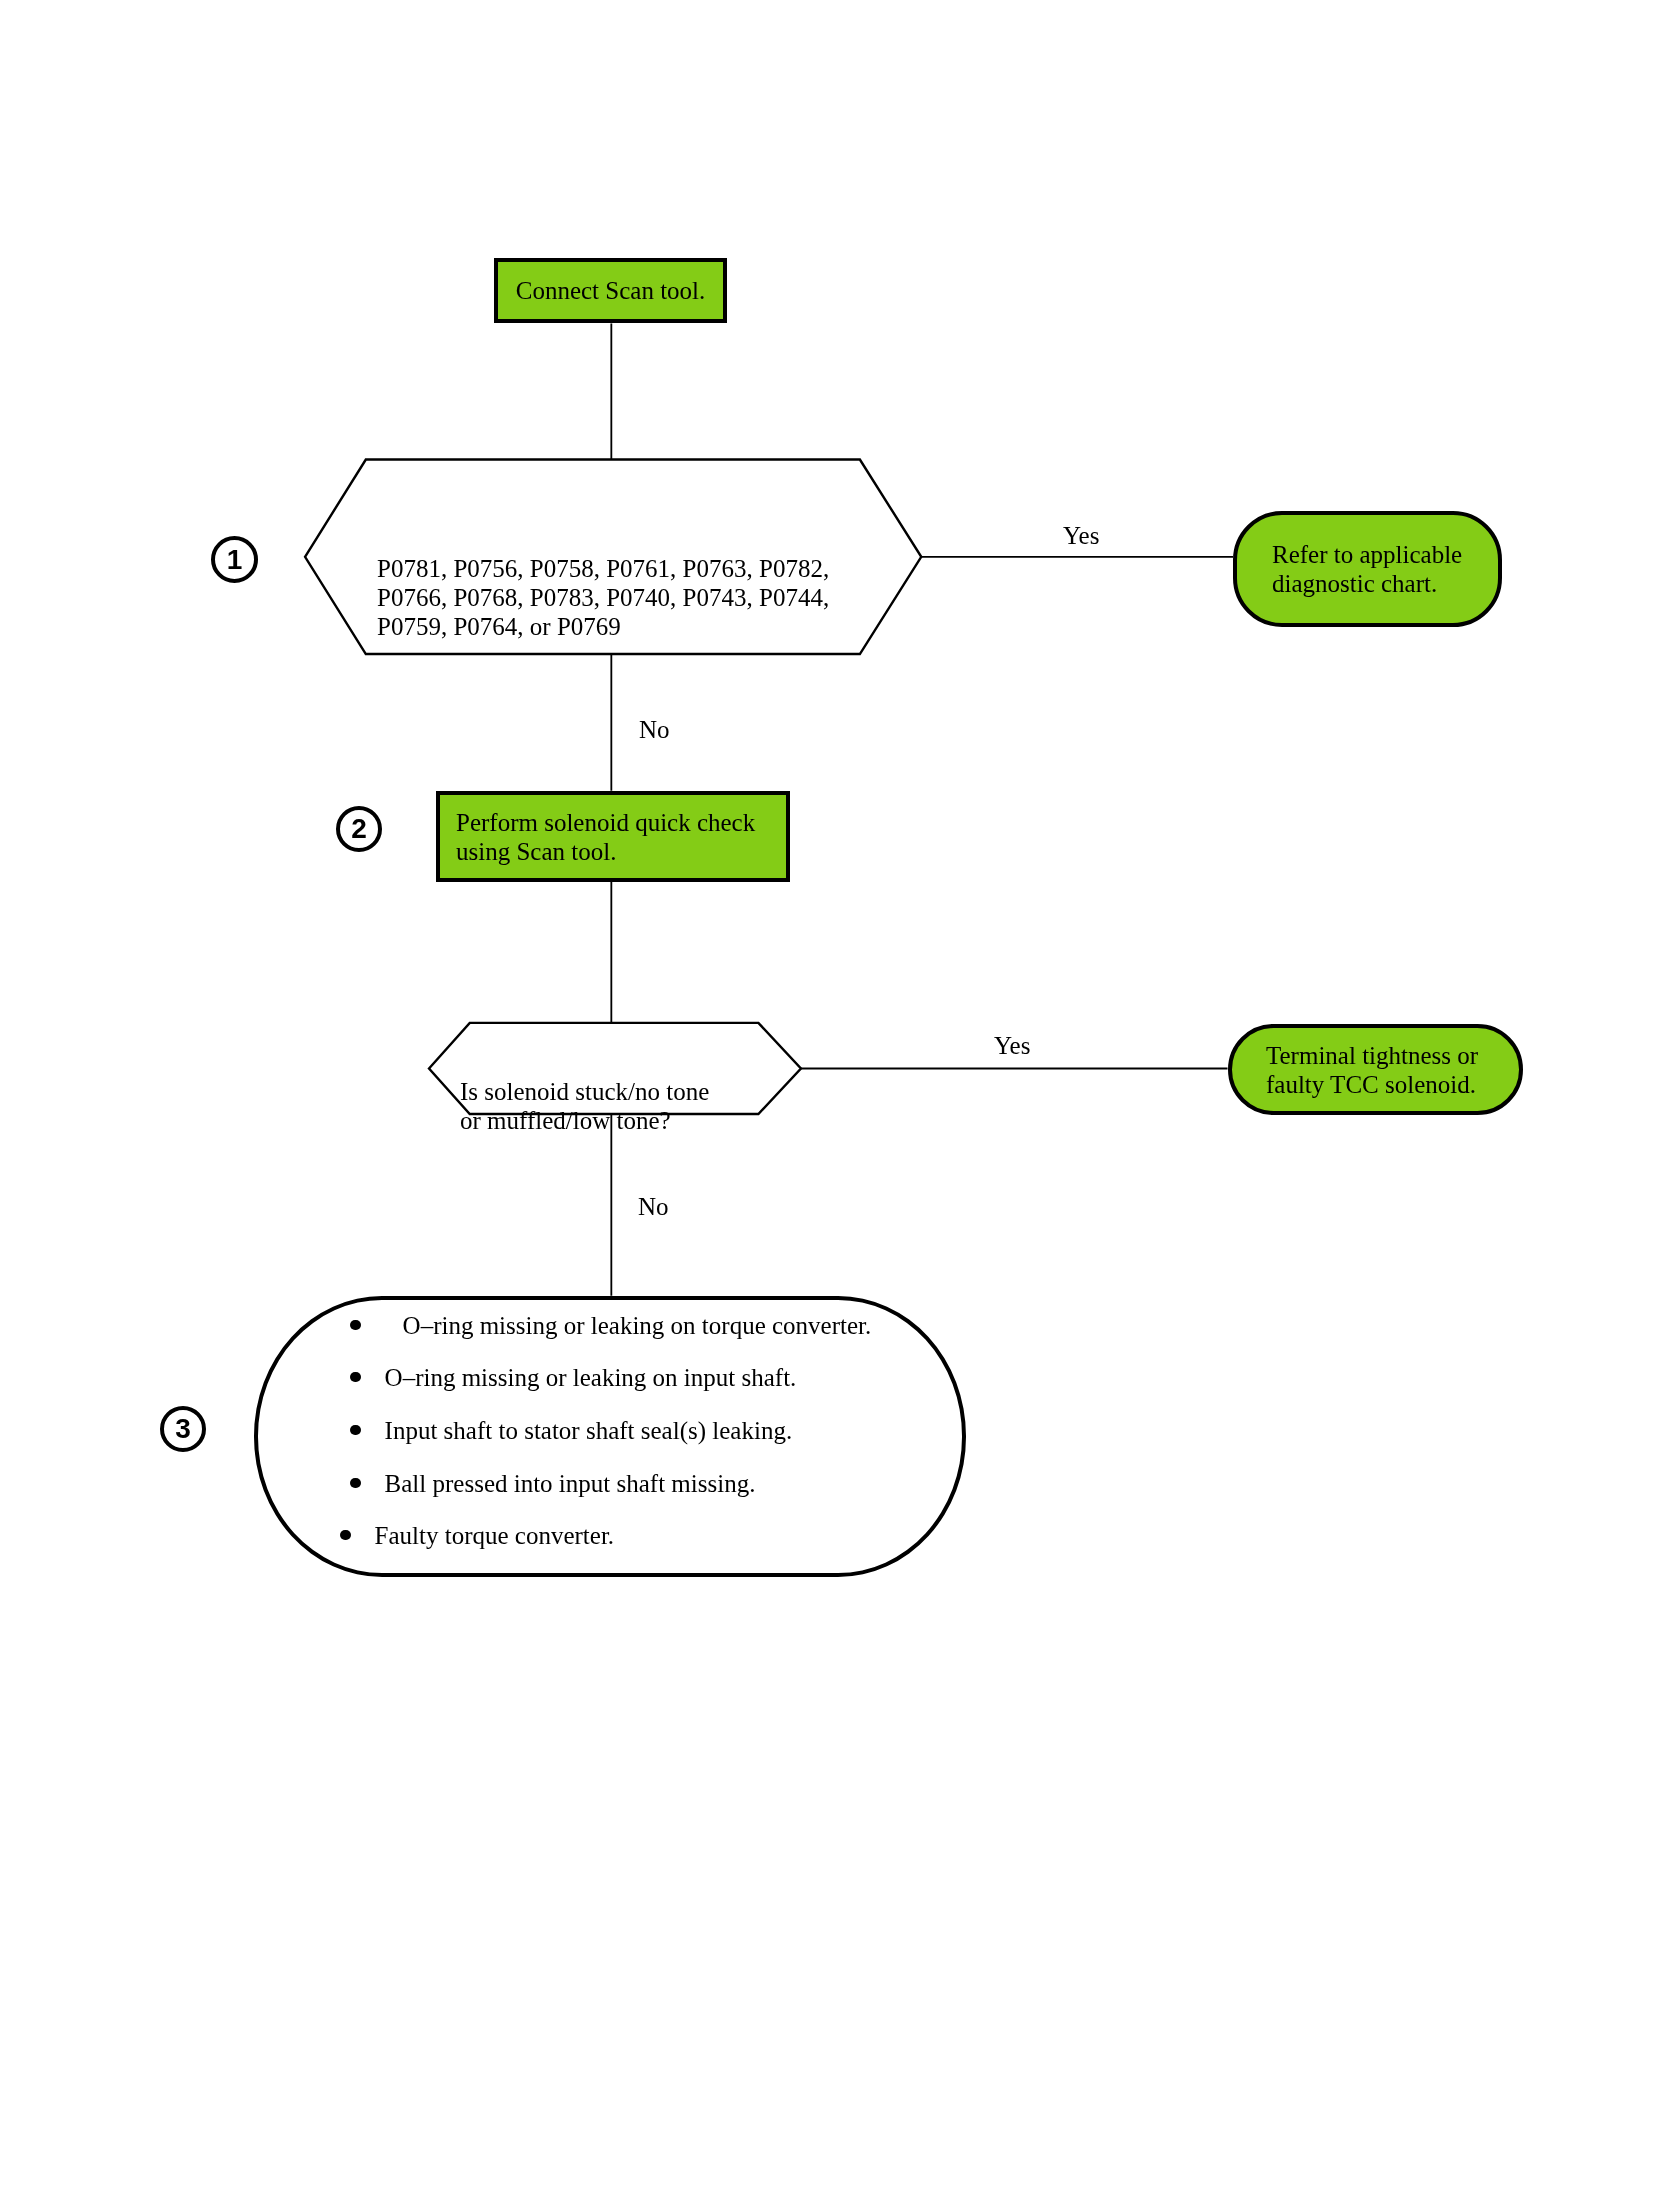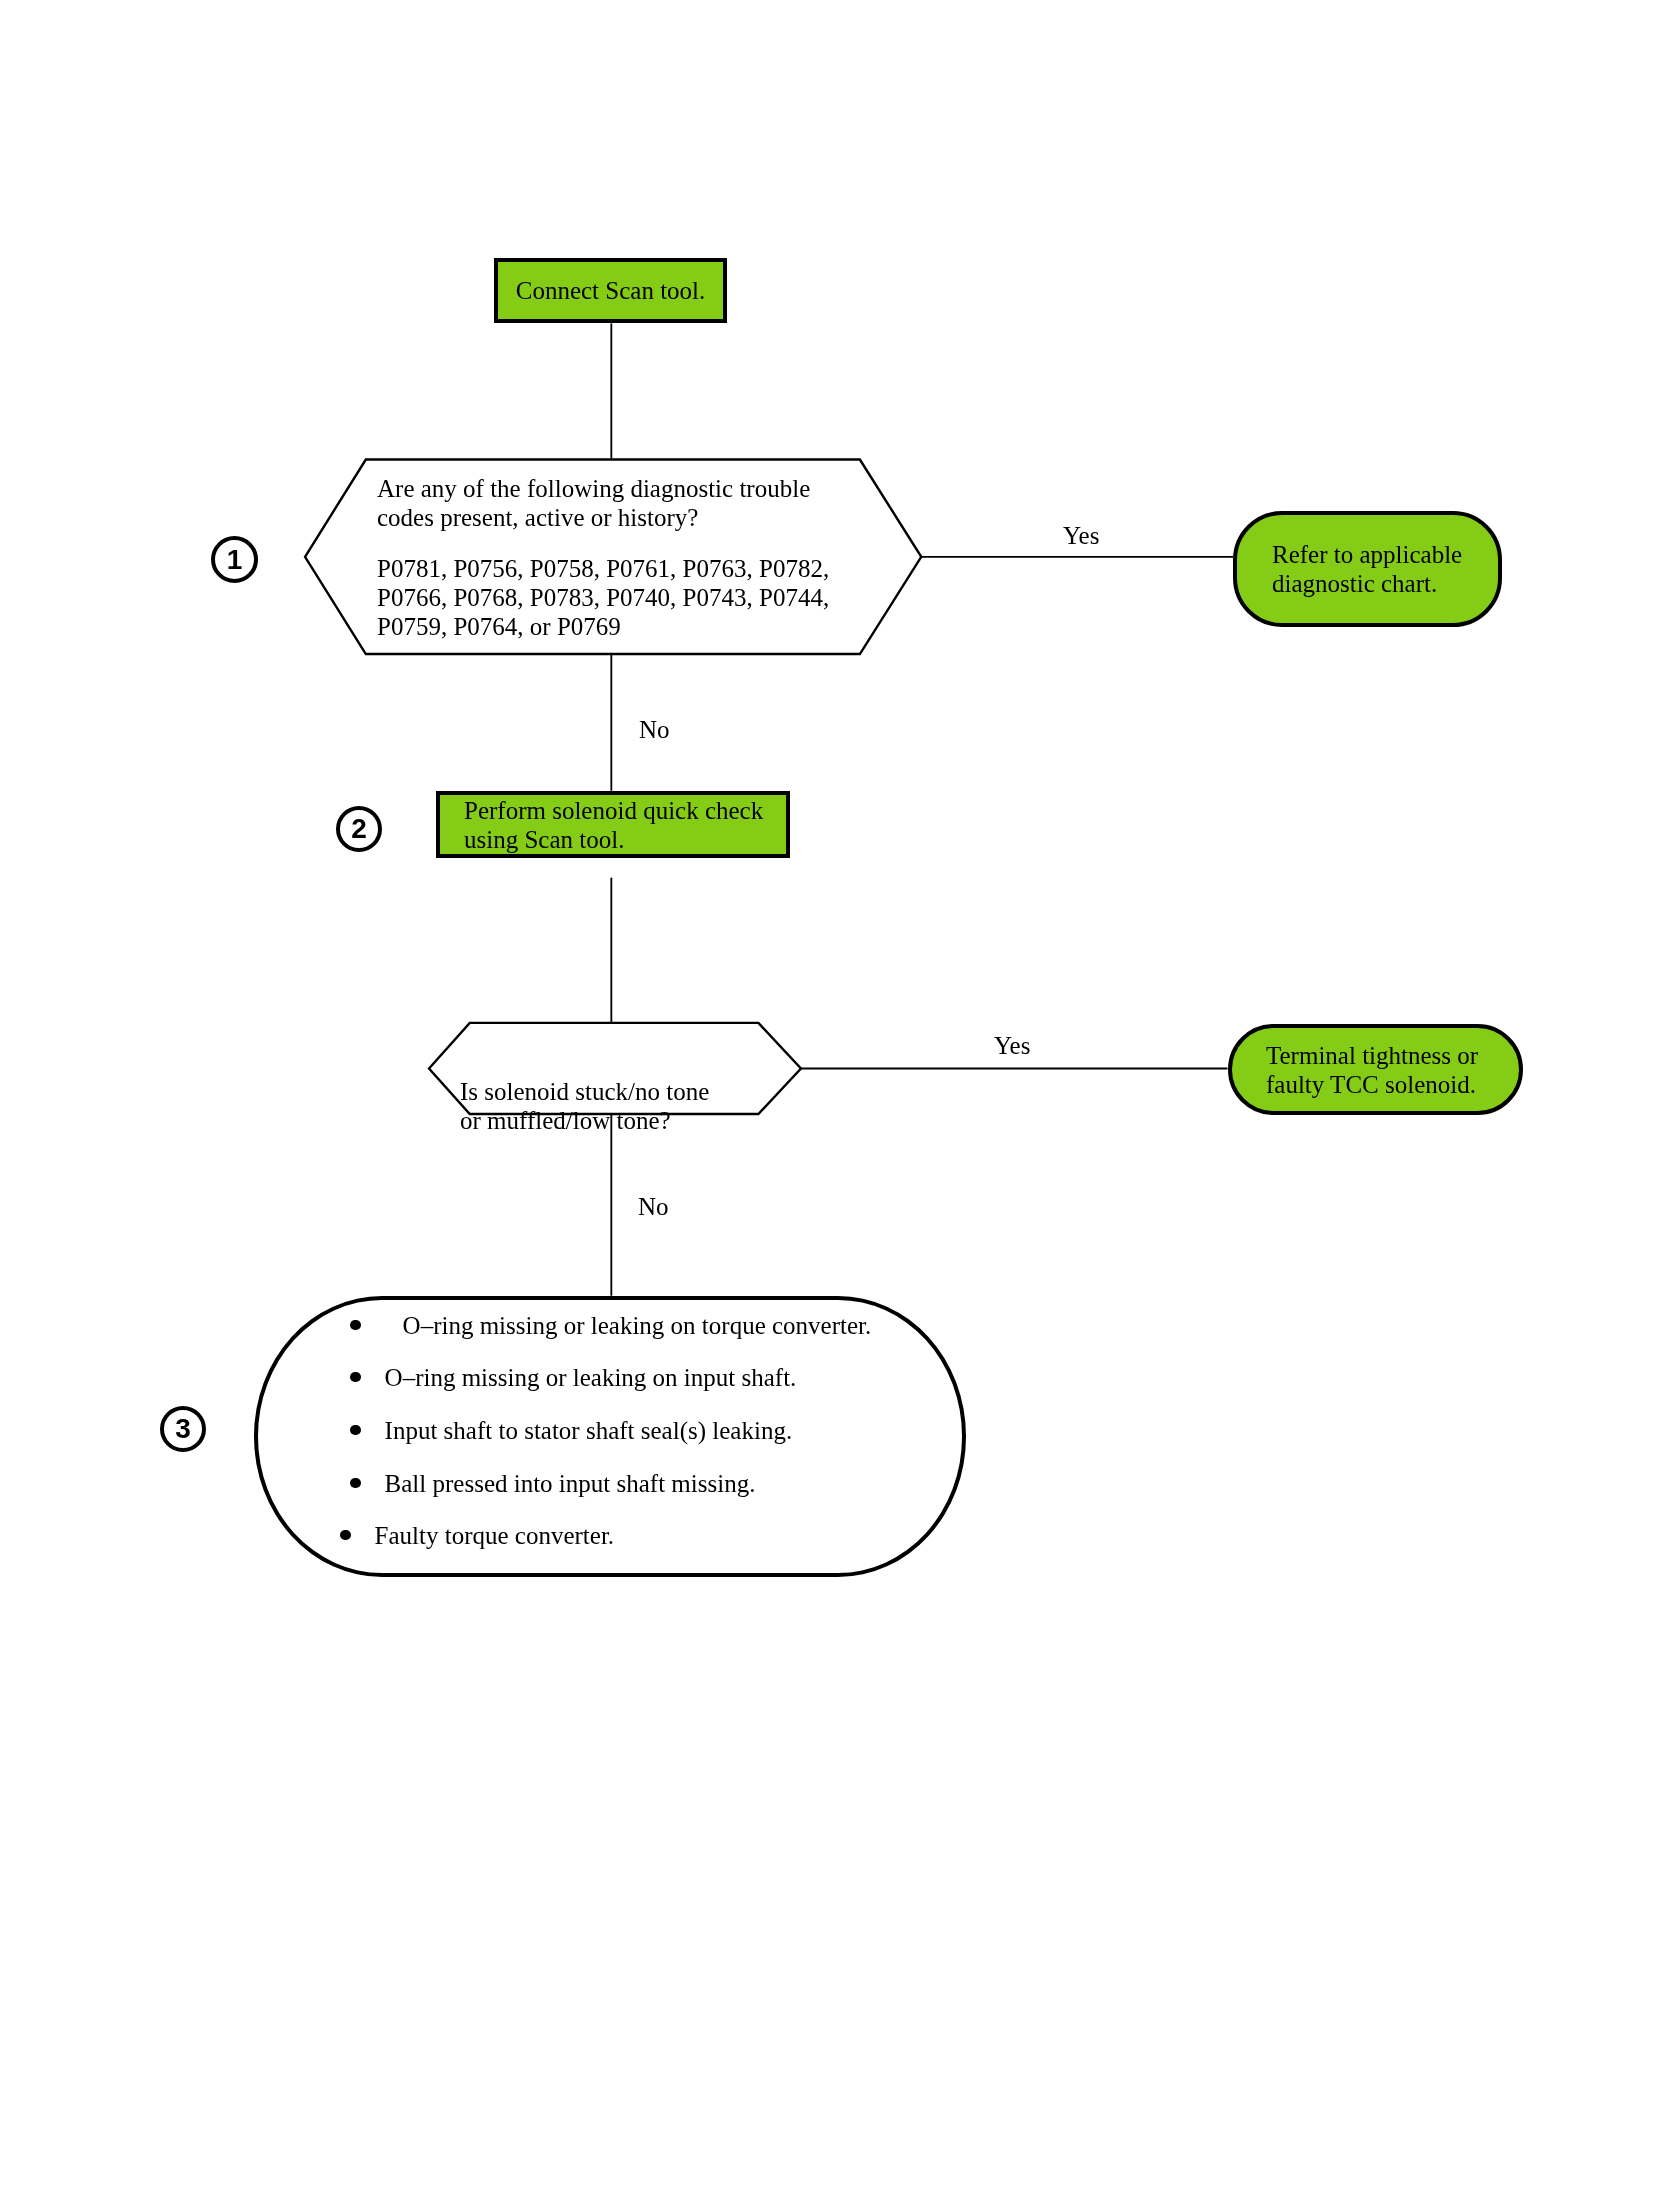--- a/index.html
+++ b/index.html
@@ -96,24 +96,20 @@
     <line x1="1516" y1="916" x2="2029" y2="916" stroke="#000" stroke-width="3"></line>
     <line x1="1318" y1="1758" x2="2020" y2="1758" stroke="#000" stroke-width="3"></line>
     <polygon points="502,916 602,756 1415,756 1516,916 1415,1076 602,1076" fill="#ffffff" stroke="#000000" stroke-width="4"></polygon>
     <polygon points="706,1758 773,1683 1248,1683 1318,1758 1248,1833 773,1833" fill="#ffffff" stroke="#000000" stroke-width="4"></polygon>
   </svg>
 
   <div class="box rect-thin" style="left:494px; top:258px; width:233px; height:65px; align-items:center;">
     <div class="ln">Connect Scan tool.</div>
   </div>
 
-  <div class="hex-text" style="left:377px; top:474px;">
-    <div class="ln">Are any of the following diagnostic trouble</div>
-    <div class="ln">codes present, active or history?</div>
-  </div>
   <div class="hex-text" style="left:377px; top:554px;">
     <div class="ln">P0781, P0756, P0758, P0761, P0763, P0782,</div>
     <div class="ln">P0766, P0768, P0783, P0740, P0743, P0744,</div>
     <div class="ln">P0759, P0764, or P0769</div>
   </div>
 
   <div class="badge" style="left:211px; top:536px;">
     <span>1</span>
   </div>
   <div class="badge" style="left:336px; top:806px; width:46px; height:46px;">
@@ -126,21 +122,21 @@
   <div class="edge-label" style="left:1063px; top:522px;">Yes</div>
   <div class="edge-label" style="left:639px; top:716px;">No</div>
   <div class="edge-label" style="left:994px; top:1032px;">Yes</div>
   <div class="edge-label" style="left:638px; top:1193px;">No</div>
 
   <div class="box rounded" style="left:1233px; top:511px; width:269px; height:116px; padding-left:35px;">
     <div class="ln">Refer to applicable</div>
     <div class="ln">diagnostic chart.</div>
   </div>
 
-  <div class="box" style="left:436px; top:791px; width:354px; height:67px; padding-left:24px;">
+  <div class="box" style="left:436px; top:791px; width:354px; height:91px; padding-left:16px;">
     <div class="ln">Perform solenoid quick check</div>
     <div class="ln">using Scan tool.</div>
   </div>
 
   <div class="hex-text" style="left:460px; top:1037px;margin-top:40px;">
     <div class="ln">Is solenoid stuck/no tone</div>
     <div class="ln">or muffled/low tone?</div>
   </div>
 
   <div class="box rounded" style="left:1228px; top:1024px; width:295px; height:91px; padding-left:34px;">

